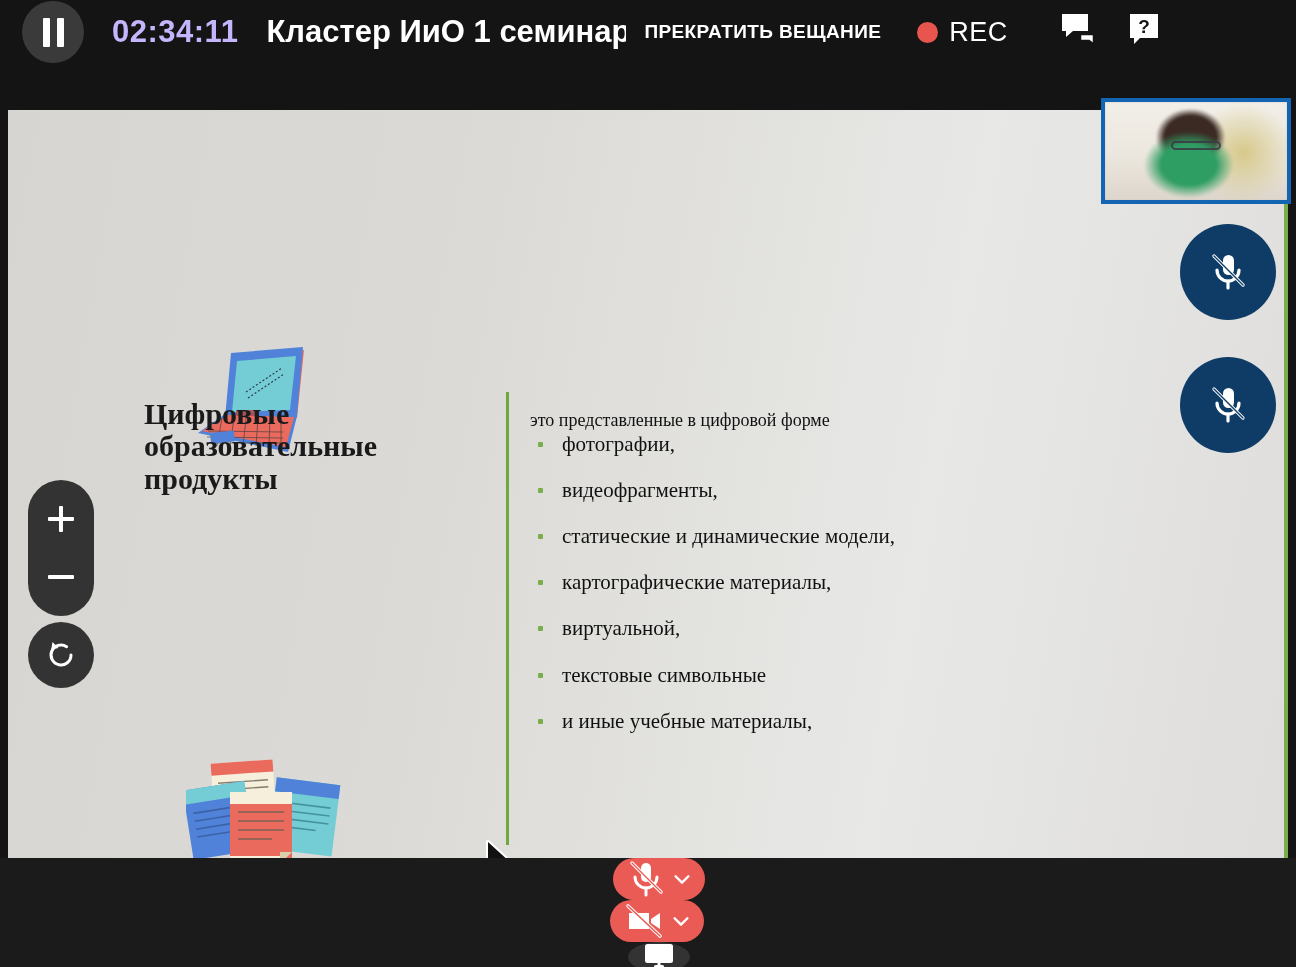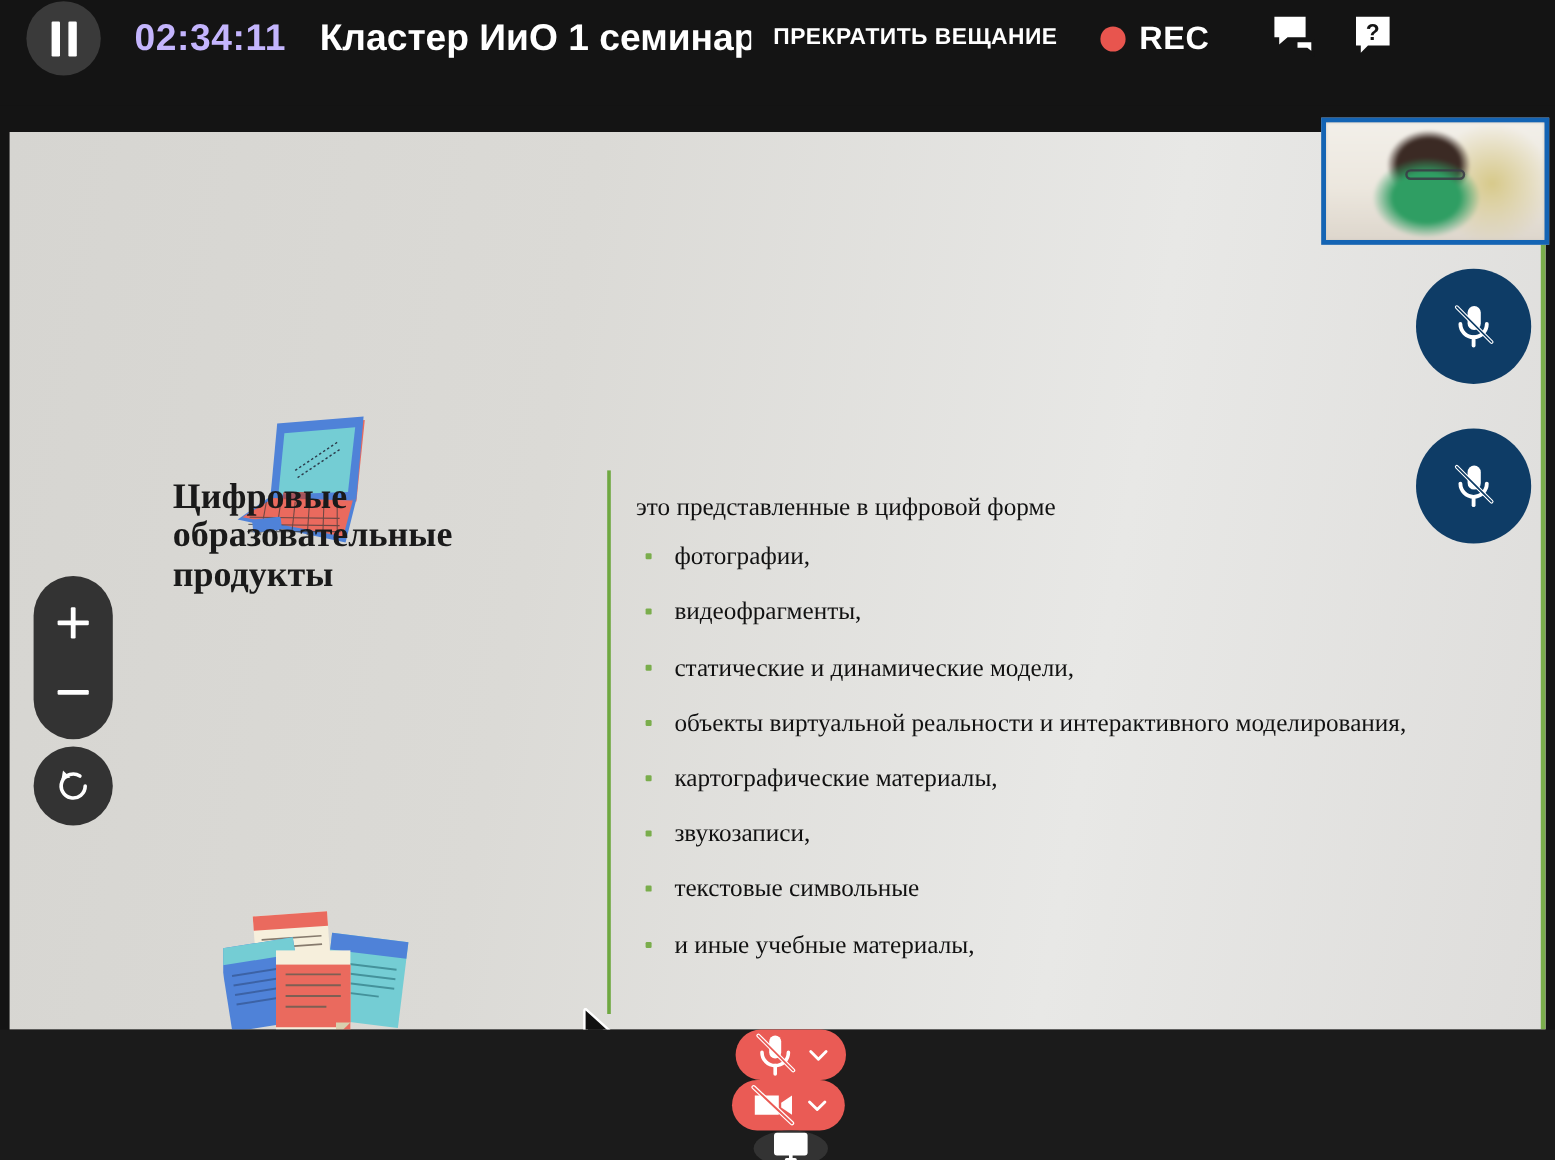--- a/index.html
+++ b/index.html
@@ -39,21 +39,21 @@
   }
   .stop-broadcast {
     color: #fff; font-size: 19px; font-weight: bold; letter-spacing: 0.4px;
     margin-left: 18px; margin-top: -24px; white-space: nowrap; cursor: pointer;
   }
   .rec-wrap {
     display: flex; align-items: center; gap: 11px;
     margin-left: 36px; margin-top: -24px;
   }
   .rec-dot { width: 21px; height: 21px; border-radius: 50%; background: #e8554e; }
-  .rec-label { color: #fff; font-size: 27px; font-weight: 700; letter-spacing: 0.5px; }
+  .rec-label { color: #fff; font-size: 27px; font-weight: 400; letter-spacing: 0.5px; }
 
   .top-icons { display: flex; align-items: center; gap: 28px; margin-left: 52px; margin-top: -24px; }
   .top-icon { cursor: pointer; display: block; }
 
   
   .stage {
     position: absolute; left: 8px; top: 110px;
     width: 1280px; height: 748px;
     background: linear-gradient(100deg, #d6d5d1 0%, #dbdad6 35%, #e8e8e6 70%, #dedddb 100%);
     overflow: hidden;
@@ -79,21 +79,21 @@
 
   
   .green-divider {
     position: absolute; left: 498px; top: 282px; width: 3px; height: 453px;
     background: #6fa841;
   }
 
   
   .content { position: absolute; left: 522px; top: 300px; width: 700px;
     font-family: "Liberation Serif", serif; color: #111; }
-  .lead { font-size: 21px; line-height: 1.2; margin-bottom: 16px; }
+  .lead { font-size: 18px; line-height: 1.2; }
   .bullets { list-style: none; }
   .bullets li {
     position: relative; padding-left: 32px; font-size: 21px;
     line-height: 1.2; margin-bottom: 21px; white-space: nowrap;
   }
   .bullets li::before {
     content: ""; position: absolute; left: 8px; top: 10px;
     width: 5px; height: 5px; background: #7aad4c; border-radius: 1px;
   }
 
@@ -314,23 +314,22 @@
     </div>
 
     <div class="green-divider"></div>
 
     <div class="content">
       <div class="lead">это представленные в цифровой форме</div>
       <ul class="bullets">
         <li>фотографии,</li>
         <li>видеофрагменты,</li>
         <li>статические и динамические модели,</li>
-        <li>объекты виртуальной реальности и интерактивного моделирования,</li>
         <li>картографические материалы,</li>
-        <li>звукозаписи,</li>
+        <li>виртуальной,</li>
         <li>текстовые символьные</li>
         <li>и иные учебные материалы,</li>
       </ul>
 
     </div>
 
     <span class="slide-cursor">
       <svg width="44" height="58" viewBox="0 0 44 58">
         <path d="M6 2 L6 48 L17 37 L24 53 L33 49 L26 34 L40 33 Z" fill="#111" stroke="#fff" stroke-width="4" stroke-linejoin="round"></path>
         <path d="M6 2 L6 48 L17 37 L24 53 L33 49 L26 34 L40 33 Z" fill="#111"></path>

